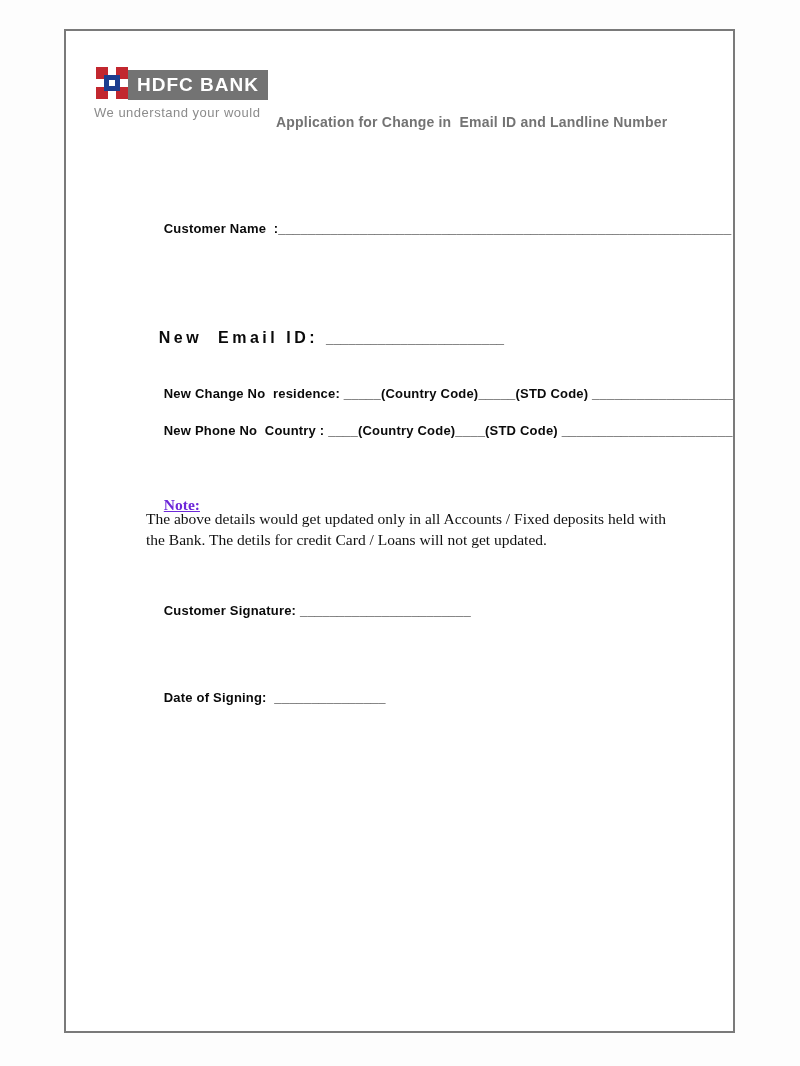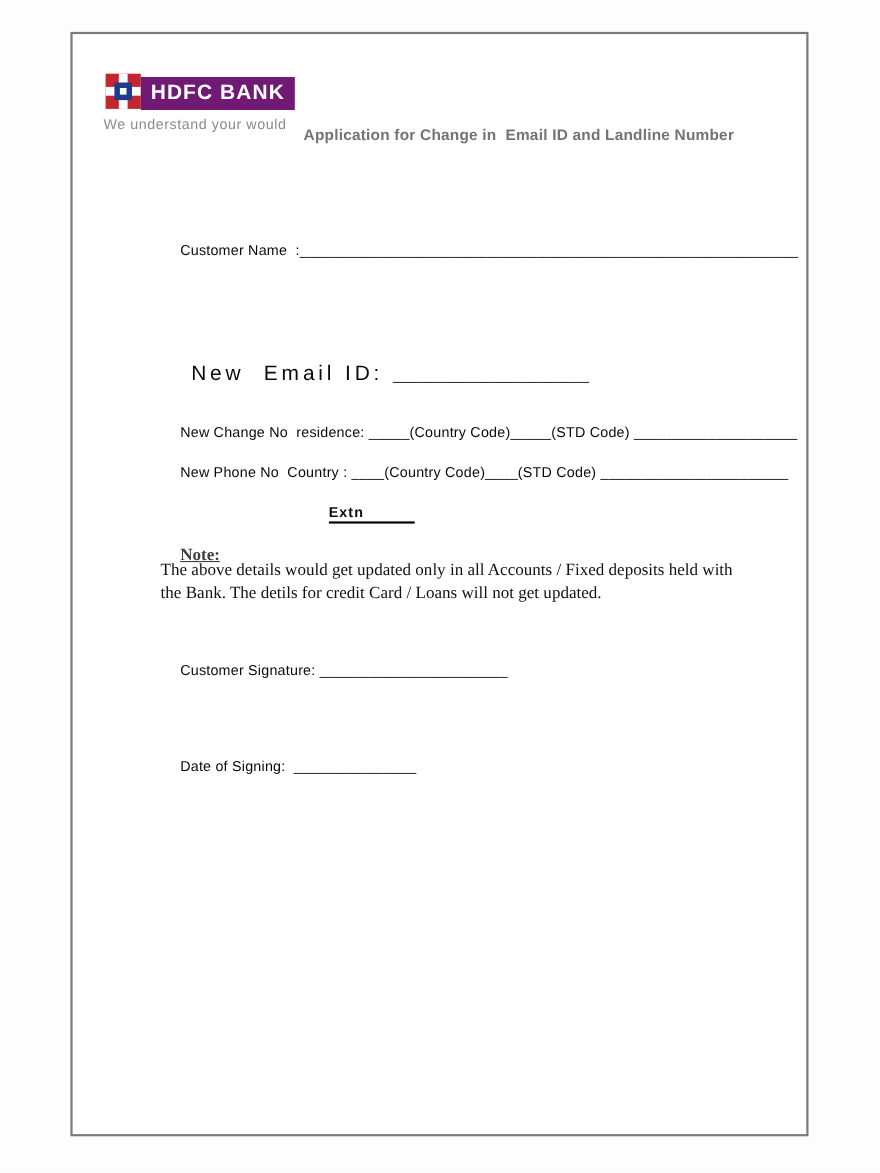--- a/index.html
+++ b/index.html
@@ -91,47 +91,47 @@
     top: 83px;
     font-size: 14px;
     font-weight: bold;
     letter-spacing: 0.2px;
     color: #737373;
     white-space: pre;
   }
   
   .f-label, .f-blank, .f-mid {
     font-size: 13px;
-    font-weight: normal;
+    font-weight: bold;
     letter-spacing: 0.2px;
     white-space: pre;
   }
   .r-name   { left: 80px; top: 170px; }
   .r-id     { left: 80px; top: 225px; }
   .r-email  { left: 75px; top: 280px; }
-  .r-email .f-label { letter-spacing: 3.5px; font-size: 19px; margin-left: 15px; }
+  .r-email .f-label { letter-spacing: 3.5px; font-size: 16px; }
   .r-res    { left: 80px; top: 335px; }
   .r-off    { left: 80px; top: 372px; }
   .r-extn   { left: 215px; top: 408px; }
   .extn-underline {
     display: inline-block;
     width: 78px;
     border-bottom: 2px solid #000000;
     font-size: 13px;
     font-weight: bold;
     letter-spacing: 1px;
     padding-bottom: 1px;
   }
   .r-note-h { left: 80px; top: 447px; }
   .note-heading {
     font-family: "Liberation Serif", serif;
     font-size: 15.5px;
     font-weight: bold;
     text-decoration: underline;
-    color: #404040;
+    color: #6d28d9;
   }
   .r-note-body {
     left: 80px;
     top: 478px;
     width: 528px;
     white-space: normal;
     font-family: "Liberation Serif", serif;
     font-size: 15.5px;
     line-height: 1.35;
     color: #111111;
@@ -143,21 +143,21 @@
 <body>
 
 <div class="page">
 
   <div class="logo-mark" style="background: rgb(194, 39, 47);">
     <div class="stripe-h"></div>
     <div class="stripe-v"></div>
     <div class="inner-blue" style="background: rgb(28, 61, 143);"></div>
     <div class="inner-white"></div>
   </div>
-  <div class="banner" style="background: #701a75;">
+  <div class="banner" style="background: #737373;">
     <span>HDFC BANK</span>
   </div>
   <div class="tagline">We understand your would</div>
 
   <div class="doc-title">Application for Change in  Email ID and Landline Number</div>
 
   <div class="row r-name">
     <span class="f-label">Customer Name  :</span><span class="f-blank">_____________________________________________________________</span>
   </div>
 
@@ -167,23 +167,20 @@
   </div>
 
   <div class="row r-res">
     <span class="f-label">New Change No  residence: </span><span class="f-blank">_____</span><span class="f-mid">(Country Code)</span><span class="f-blank">_____</span><span class="f-mid">(STD Code)</span><span class="f-blank"> ____________________</span>
   </div>
 
   <div class="row r-off">
     <span class="f-label">New Phone No  Country : </span><span class="f-blank">____</span><span class="f-mid">(Country Code)</span><span class="f-blank">____</span><span class="f-mid">(STD Code)</span><span class="f-blank"> _______________________</span>
   </div>
 
-  <div class="row r-extn">
-    <span class="extn-underline">Extn</span>
-  </div>
 
   <div class="row r-note-h">
     <span class="note-heading">Note:</span>
   </div>
   <div class="row r-sig">
     <span class="f-label">Customer Signature: </span><span class="f-blank">_______________________</span>
   </div>
 
   <div class="row r-note-body">The above details would get updated only in all Accounts / Fixed deposits held with the Bank. The detils for credit Card / Loans will not get updated.</div>
 

